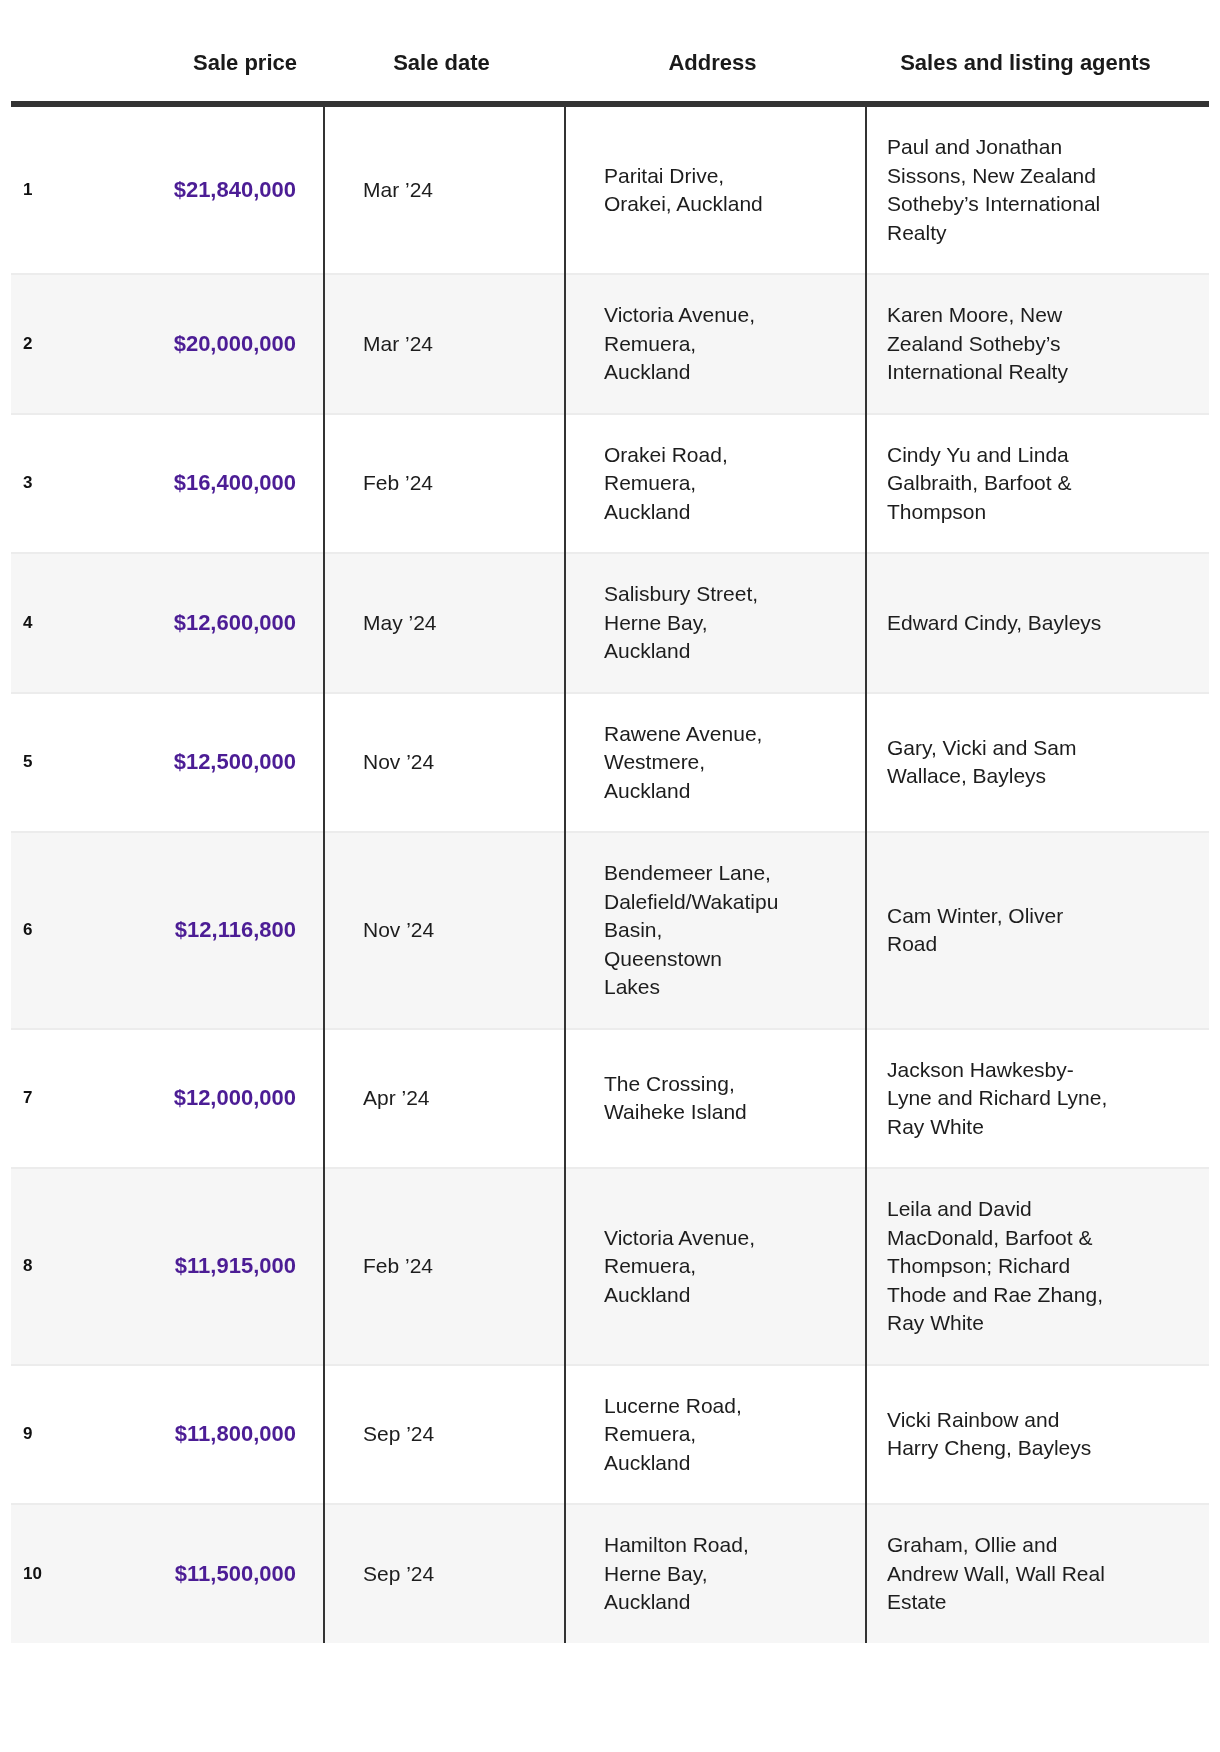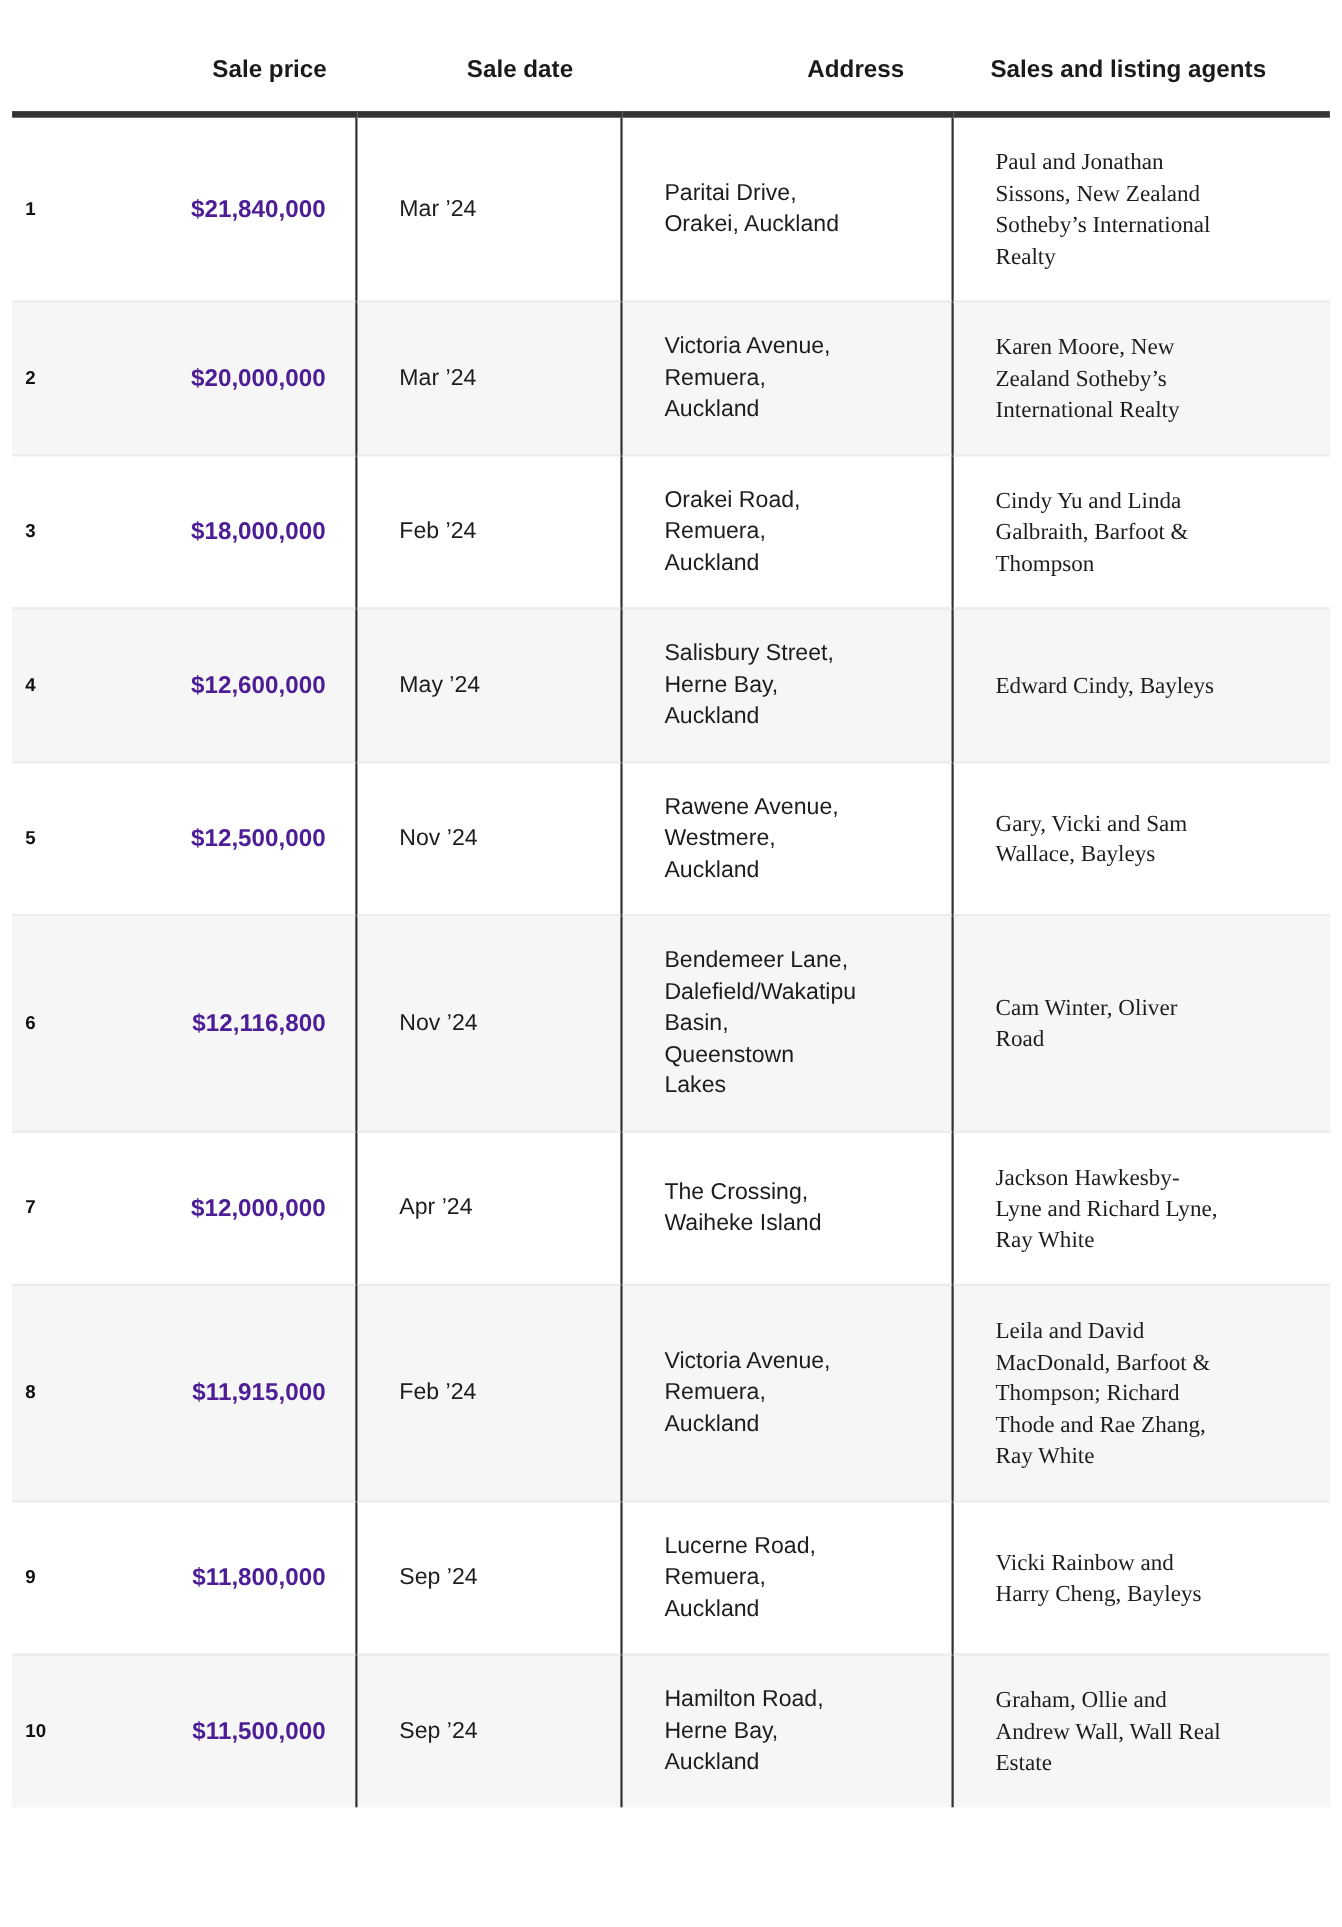--- a/index.html
+++ b/index.html
@@ -25,21 +25,21 @@
   col.c2 { width: 241px; }
   col.c3 { width: 301px; }
   col.c4 { width: 343px; }
 
   th {
     font-size: 22px;
     font-weight: bold;
     color: #1a1a1a;
     line-height: 29px;
     vertical-align: bottom;
-    text-align: right;
+    text-align: center;
     padding: 48px 44px 24px 38px;
     border-bottom: 6px solid #333333;
   }
   th.h-price {
     text-align: right;
     padding: 40px 27px 24px 12px;
   }
   th.h-agents { padding-right: 58px; padding-left: 34px; }
 
   td {
@@ -47,21 +47,21 @@
     line-height: 28.5px;
     color: #1d1d1d;
     vertical-align: middle;
     padding: 26px 28px 26px 38px;
   }
   tbody tr { border-top: 2px solid #ececec; }
   tbody tr:first-child { border-top: none; }
   tbody tr:nth-child(even) { background: #f6f6f6; }
 
   td.b-date, td.b-address, td.b-agents { border-left: 2px solid #333333; }
-  td.b-agents { padding-left: 38px; padding-right: 20px; font-family: Liberation Serif, serif; }
+  td.b-agents { padding-left: 20px; padding-right: 20px; }
   td.b-rankprice { padding: 26px 27px 26px 12px; }
 
   .cell-rank-price {
     display: flex;
     align-items: center;
     justify-content: space-between;
   }
   .rank {
     font-size: 17px;
     font-weight: bold;
@@ -129,21 +129,21 @@
 Remuera,
 Auckland</td>
         <td class="b-agents pre">Karen Moore, New
 Zealand Sotheby’s
 International Realty</td>
       </tr>
       <tr>
         <td class="b-rankprice">
             <div class="cell-rank-price">
           <span class="rank">3</span>
-          <span class="price">$18,000,000</span>
+          <span class="price">$16,400,000</span>
         </div>
           </td>
         <td class="b-date">Feb ’24</td>
         <td class="b-address pre">Orakei Road,
 Remuera,
 Auckland</td>
         <td class="b-agents pre">Cindy Yu and Linda
 Galbraith, Barfoot &amp;
 Thompson</td>
       </tr>

